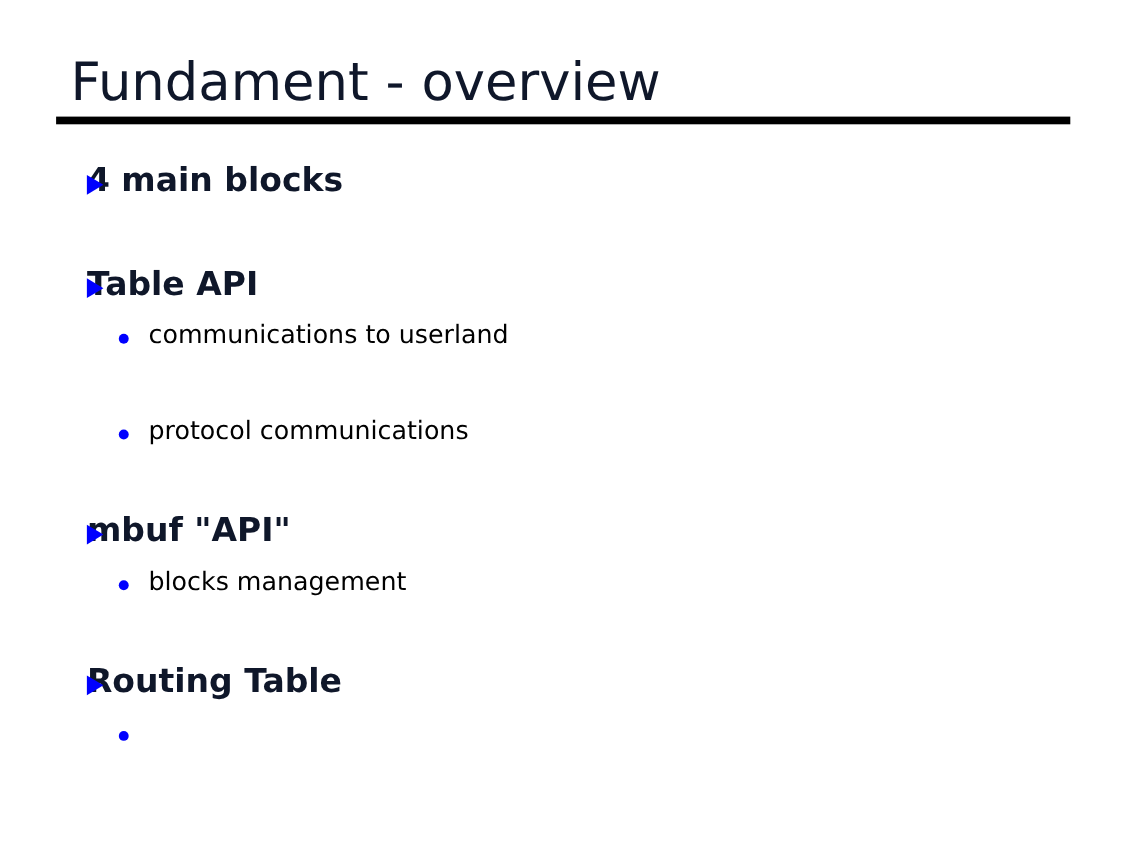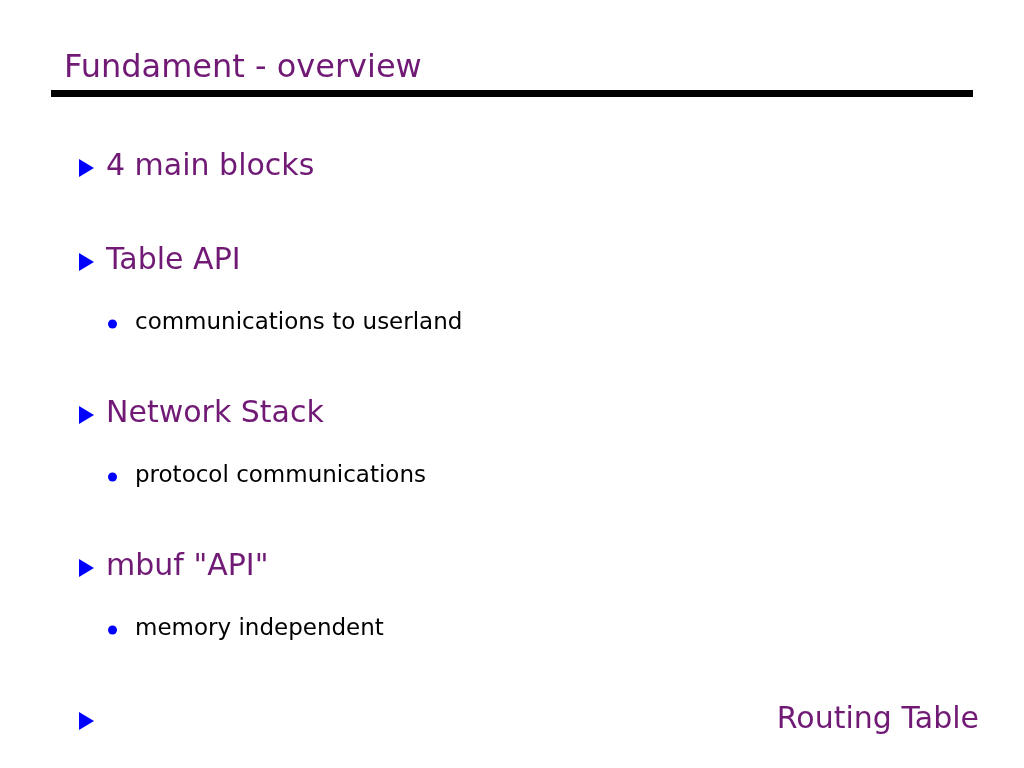--- a/index.html
+++ b/index.html
@@ -24,25 +24,25 @@
 
   
   .title-block {
     position: absolute;
     left: 51px;
     top: 50px;
     width: 922px;
   }
   .slide-title {
     font-family: "DejaVu Sans", sans-serif;
-    font-size: 32px;
+    font-size: 48px;
     font-weight: 400;
     line-height: 1.05;
     letter-spacing: 0px;
-    color: #701a75;
+    color: #0f172a;
     white-space: nowrap;
     padding-left: 13px;
   }
   .title-rule {
     margin-top: 6px;
     width: 922px;
     height: 7px;
     background: #000000;
   }
 
@@ -54,25 +54,24 @@
     width: 900px;
   }
 
   .group {
     position: relative;
   }
 
   .lvl1 {
     position: relative;
     display: block;
-    padding-left: 27px;
     font-size: 30px;
-    font-weight: 400;
+    font-weight: 700;
     line-height: 1.0;
-    color: #701a75;
+    color: #0f172a;
     white-space: nowrap;
     min-height: 36px;
   }
   .lvl1 .marker {
     position: absolute;
     left: 0px;
     top: 50%;
     transform: translateY(-50%);
     width: 0;
     height: 0;
@@ -111,22 +110,22 @@
   .lvl2 .txt {
     display: inline-block;
     vertical-align: top;
   }
 
   
   .group-0 { margin-top: 2px; }
   .group-1 { margin-top: 58px; }
   .group-2 { margin-top: 59px; }
   .group-3 { margin-top: 59px; }
-  .group-4 { margin-top: 59px; text-align: right; }
-  .lvl2-row { margin-top: 30px; }
+  .group-4 { margin-top: 59px; }
+  .lvl2-row { margin-top: 14px; }
 </style>
 </head>
 <body>
 
 <div class="slide">
 
   <div class="title-block">
     <div class="slide-title">Fundament - overview</div>
     <div class="title-rule"></div>
   </div>
@@ -145,38 +144,34 @@
         <span class="marker"></span>
         <span class="txt">Table API</span>
       </div>
       <div class="lvl2 lvl2-row">
         <span class="marker"></span>
         <span class="txt">communications to userland</span>
       </div>
     </div>
 
     <div class="group group-2">
-      <div class="lvl1">
-        <span class="marker"></span>
-        <span class="txt">Network Stack</span>
-      </div>
       <div class="lvl2 lvl2-row">
         <span class="marker"></span>
         <span class="txt">protocol communications</span>
       </div>
     </div>
 
     <div class="group group-3">
       <div class="lvl1">
         <span class="marker"></span>
         <span class="txt">mbuf "API"</span>
       </div>
       <div class="lvl2 lvl2-row">
         <span class="marker"></span>
-        <span class="txt">memory independent</span>
+        <span class="txt">blocks management</span>
       </div>
     </div>
 
     <div class="group group-4">
       <div class="lvl1">
         <span class="marker"></span>
         <span class="txt">Routing Table</span>
       </div>
       <div class="lvl2 lvl2-row">
         <span class="marker"></span>

